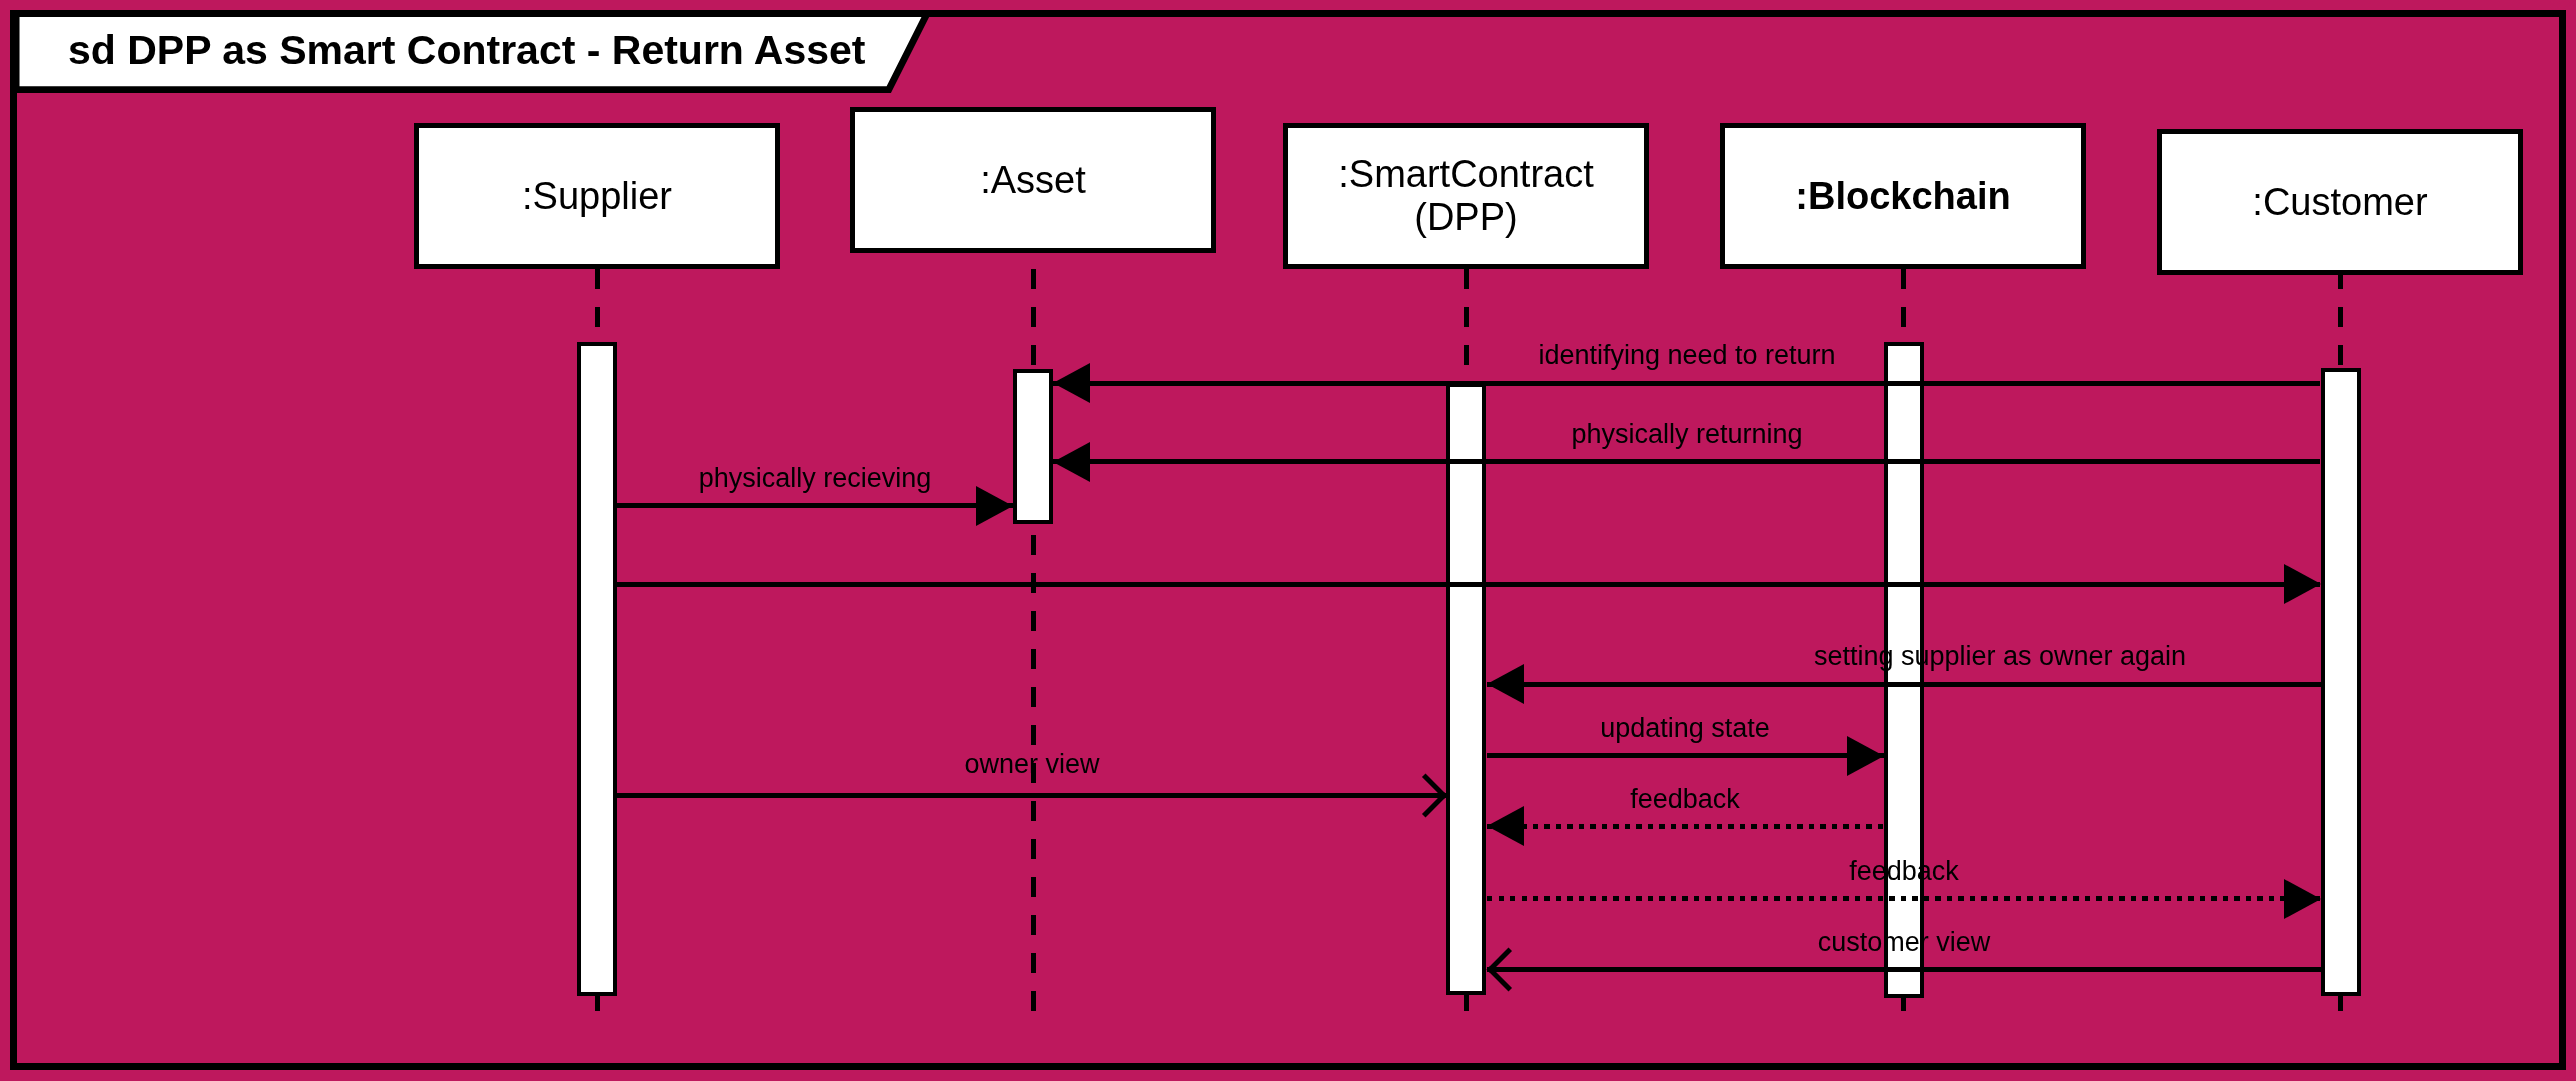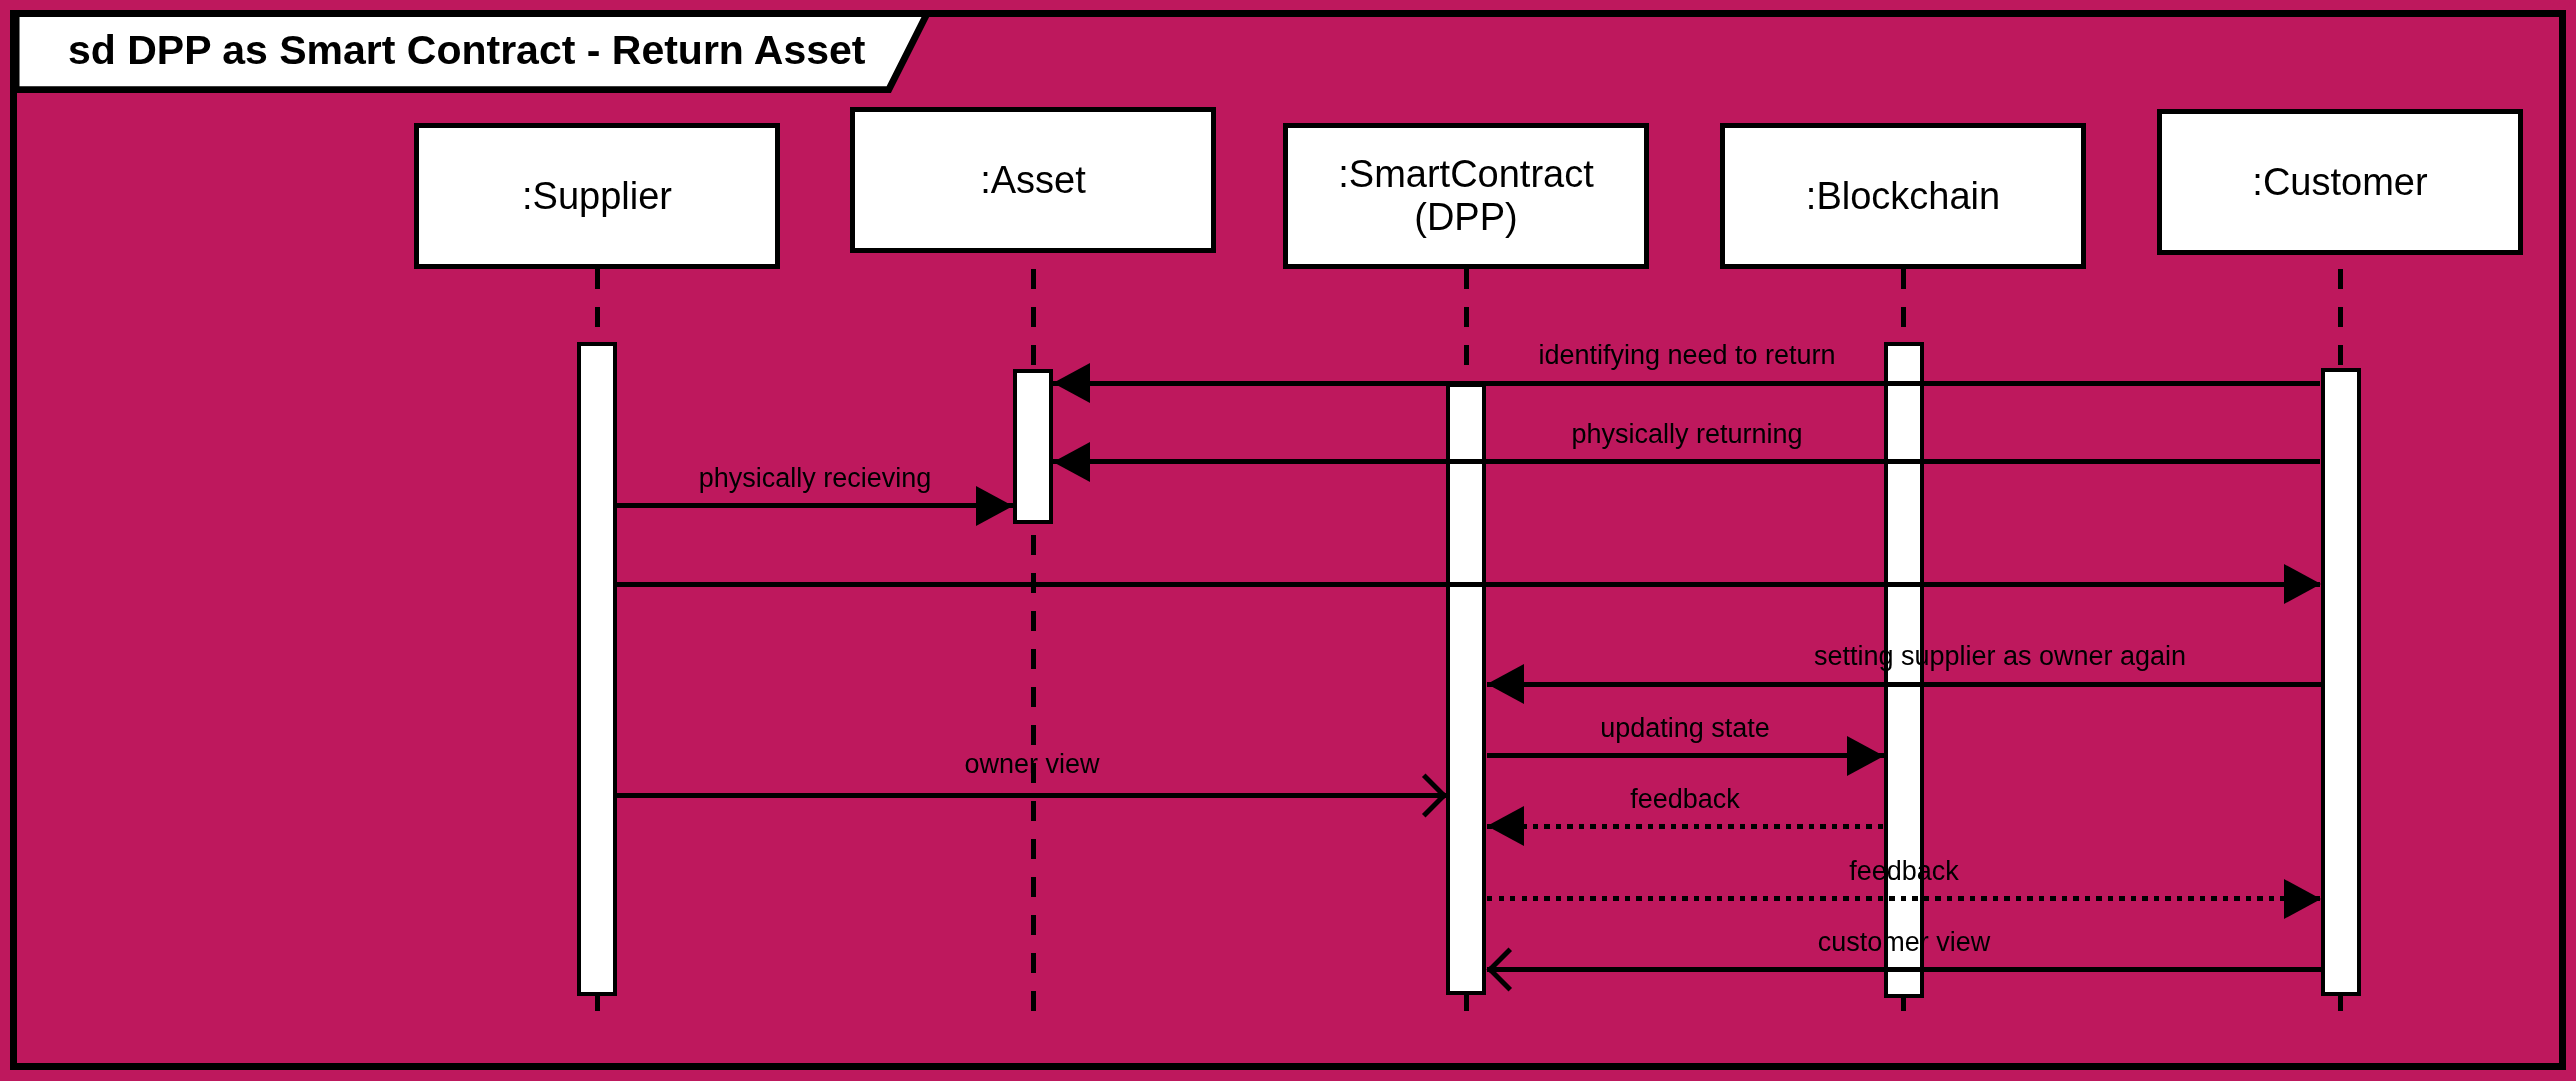--- a/index.html
+++ b/index.html
@@ -100,24 +100,24 @@
     <div class="head-box" style="left: 414px; top: 123px;"><span>:Supplier</span></div>
     <div class="activation" style="left: 577px; top: 342px; height: 654px;"></div>
     <div class="lifeline" style="left: 1031px; top: 269px; height: 758px;"></div>
     <div class="head-box" style="left: 850px; top: 107px;"><span>:Asset</span></div>
     <div class="activation" style="left: 1013px; top: 369px; height: 155px;"></div>
     <div class="lifeline" style="left: 1464px; top: 269px; height: 758px;"></div>
     <div class="head-box" style="left: 1283px; top: 123px;"><span>:SmartContract
 (DPP)</span></div>
     <div class="activation" style="left: 1446px; top: 383px; height: 612px;"></div>
     <div class="lifeline" style="left: 1901px; top: 269px; height: 758px;"></div>
-    <div class="head-box" style="left: 1720px; top: 123px;"><span>:Blockchain</span></div>
+    <div class="head-box" style="left: 1720px; top: 123px; font-weight: bold;"><span>:Blockchain</span></div>
     <div class="activation" style="left: 1884px; top: 342px; height: 656px;"></div>
     <div class="lifeline" style="left: 2338px; top: 269px; height: 758px;"></div>
-    <div class="head-box" style="left: 2157px; top: 109px; text-align: center;"><span>:Customer</span></div>
+    <div class="head-box" style="left: 2157px; top: 129px; text-align: center;"><span>:Customer</span></div>
     <div class="activation" style="left: 2321px; top: 368px; height: 628px;"></div>
     <div class="msg-line" style="left: 1053px; width: 1267px; top: 381px;"></div>
     <div class="head-filled left" style="top: 363px; left: 1053px; margin-top: 0px;"></div>
     <div class="msg-label" style="left: 1687px; top: 335px;">identifying need to return</div>
     <div class="msg-line" style="left: 1053px; width: 1267px; top: 459px;"></div>
     <div class="head-filled left" style="top: 442px; left: 1053px; margin-top: 0px;"></div>
     <div class="msg-label" style="left: 1687px; top: 414px;">physically returning</div>
     <div class="msg-line" style="left: 617px; width: 396px; top: 503px;"></div>
     <div class="head-filled right" style="top: 486px; left: 976px; margin-top: 0px;"></div>
     <div class="msg-label" style="left: 815px; top: 458px;">physically recieving</div>

